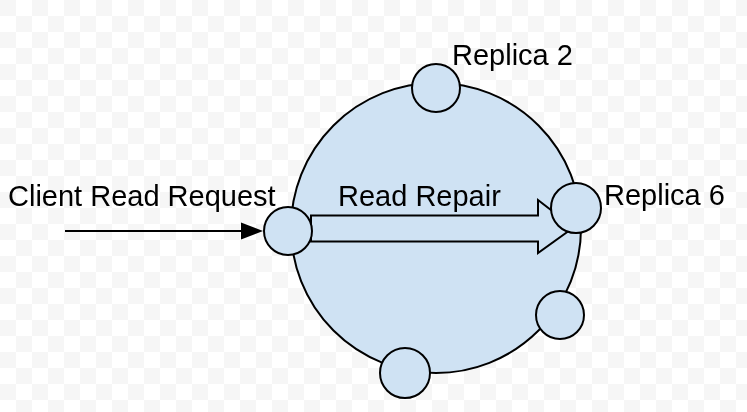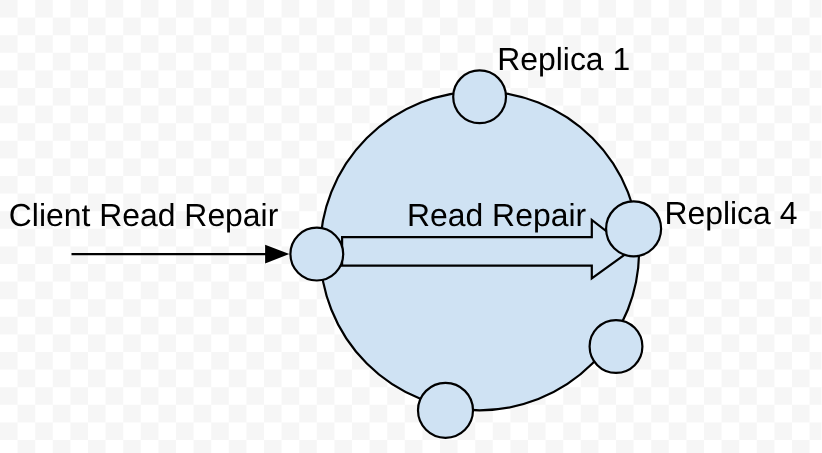--- a/index.html
+++ b/index.html
@@ -31,21 +31,21 @@
     stroke-width: 2;
   }
   .label {
     position: absolute;
     font-size: 29px;
     line-height: 1;
     white-space: nowrap;
     color: var(--text-color, #000000);
   }
   .label-client      { left: 8px;   top: 182px; }
-  .label-read-repair { left: 338px; top: 182px; margin-left: 32px; }
+  .label-read-repair { left: 338px; top: 182px; }
   .label-replica-1   { left: 452px; top: 41px;  }
   .label-replica-2   { left: 604px; top: 181px; }
   .label-replica-3   { left: 588px; top: 301px; }
 </style>
 </head>
 <body>
 
 <div class="stage">
 
   <svg class="diagram-svg" width="747" height="412" viewBox="0 0 747 412">
@@ -63,21 +63,21 @@
 
     <circle class="shape" cx="288" cy="231" r="24" fill="#cfe2f3"></circle>
 
     <circle class="shape" cx="576" cy="208" r="25" fill="#cfe2f3"></circle>
 
     <circle class="shape" cx="560" cy="315" r="24" fill="#cfe2f3"></circle>
 
     <circle class="shape" cx="405" cy="373" r="25" fill="#cfe2f3"></circle>
   </svg>
 
-  <div class="label label-client">Client Read Repair</div>
+  <div class="label label-client">Client Read Request</div>
 
   <div class="label label-read-repair">Read Repair</div>
 
-  <div class="label label-replica-1">Replica 1</div>
+  <div class="label label-replica-1">Replica 2</div>
 
-  <div class="label label-replica-2">Replica 4</div>
+  <div class="label label-replica-2">Replica 6</div>
 
 </div>
 
 </body></html>

